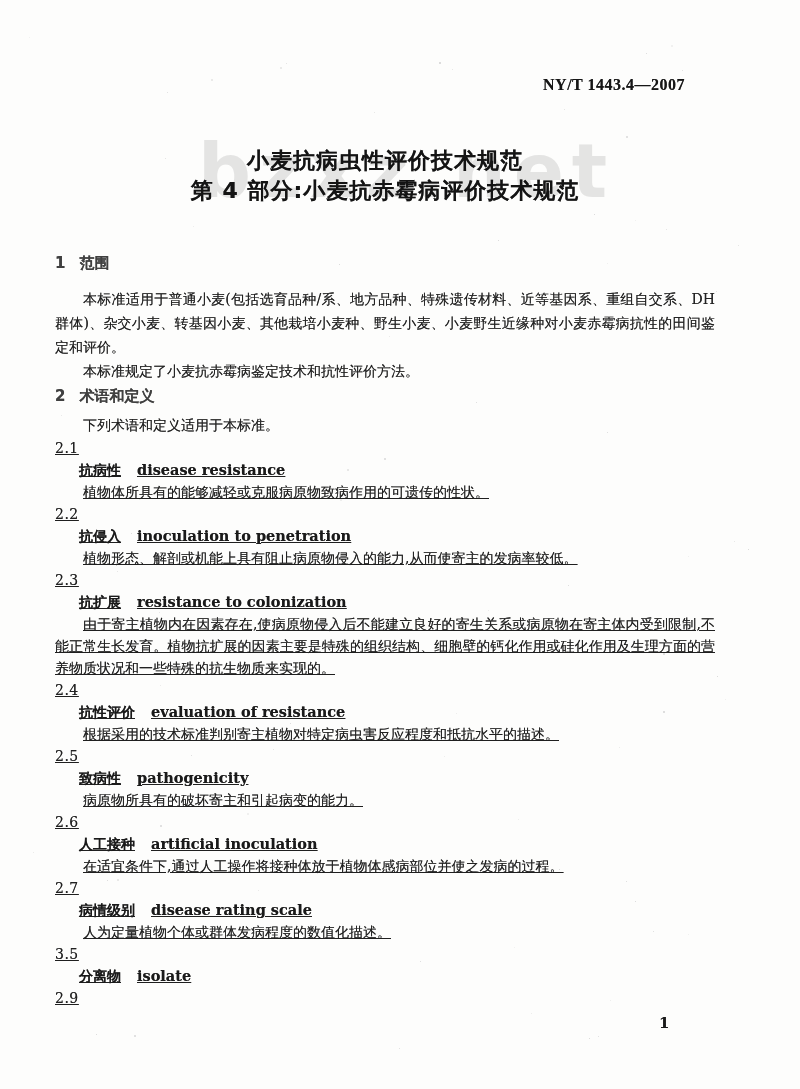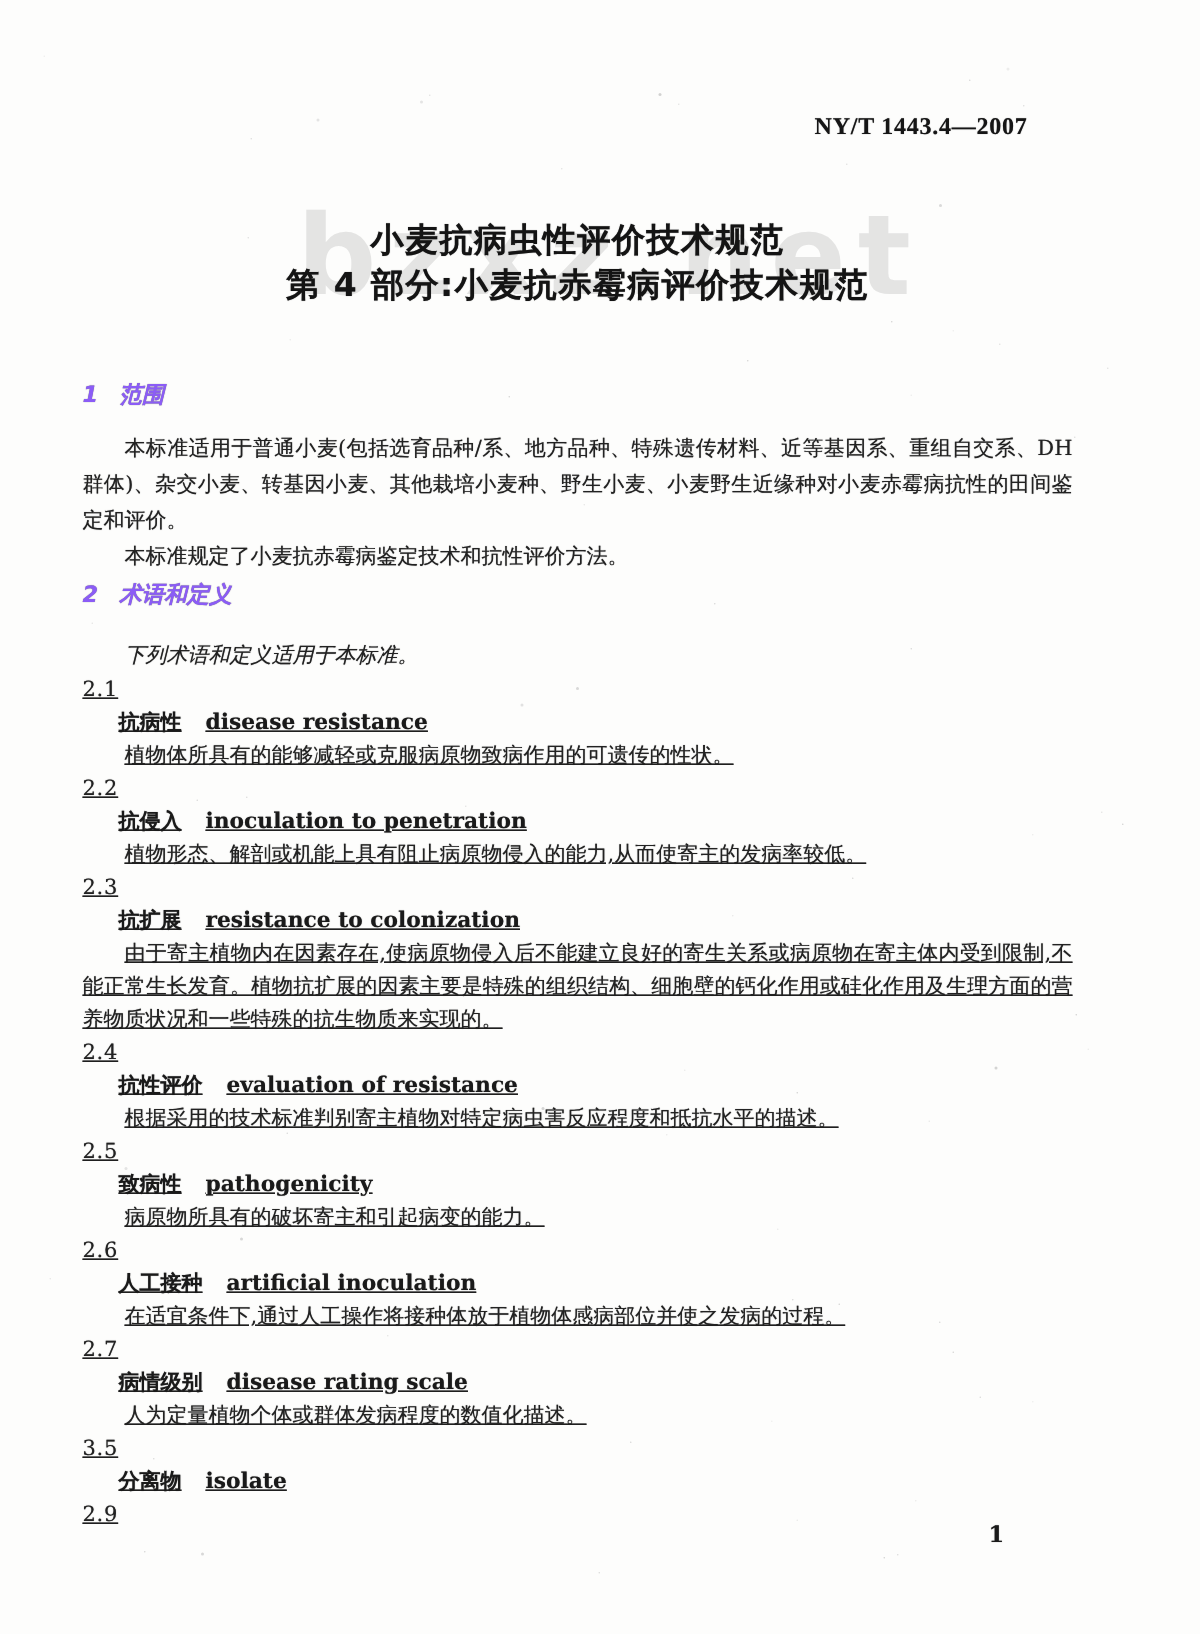--- a/index.html
+++ b/index.html
@@ -38,32 +38,32 @@
 
   .title-line{
     text-align:center;
     font-family:"DejaVu Sans","Liberation Sans",sans-serif;
     font-weight:bold;font-size:22px;line-height:30px;
     letter-spacing:1px;color:#141414;
   }
 
   .sec-heading{
     font-family:"DejaVu Sans","Liberation Sans",sans-serif;
-    font-weight:bold;font-size:15px;line-height:22px;color:#8b5cf6;font-style:italic;
+    font-weight:bold;font-size:15px;line-height:22px;color:#404040;
   }
   .sec-heading .sec-num{margin-right:14px;}
   .sec-heading-scope{margin-top:46px;}
   .sec-heading-terms{margin-top:2px;}
 
   .body-par{
     margin:0;font-size:14px;line-height:24px;
     text-indent:2em;color:#222;text-align:justify;
   }
   .scope-pars .body-par:first-child{margin-top:13px;}
-  .terms-intro{margin-top:18px;font-style:italic;}
+  .terms-intro{margin-top:6px;}
 
   .terms-list{margin-top:0;}
   .term-block{font-size:14px;line-height:22px;text-decoration:underline;}
   .term-number{
     font-family:"DejaVu Serif","Liberation Serif",serif;
     font-size:14px;line-height:22px;color:#222;letter-spacing:.5px;
   }
   .term-title{line-height:22px;margin-left:24px;}
   .term-cn{
     font-family:"DejaVu Sans","Liberation Sans",sans-serif;

